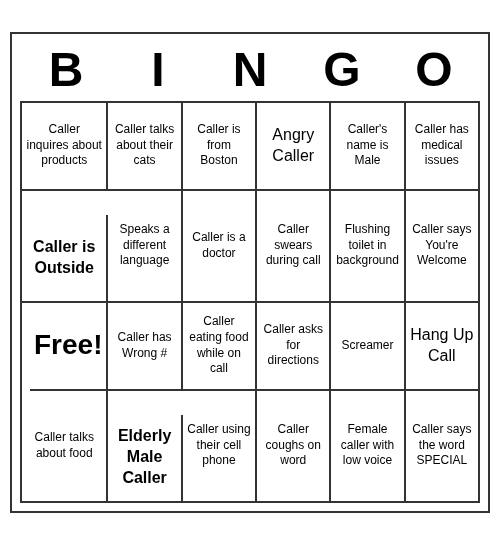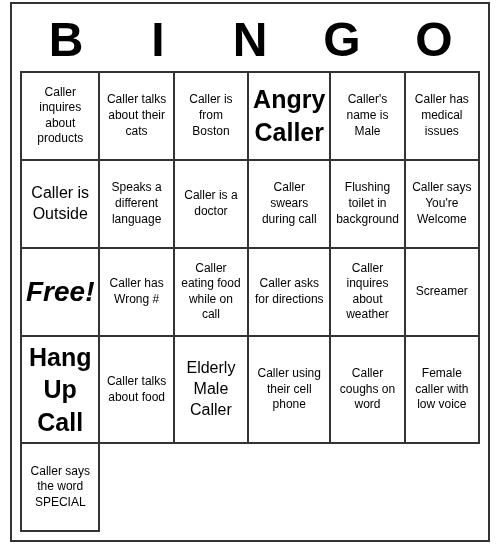--- a/index.html
+++ b/index.html
@@ -43,31 +43,32 @@
       display: flex;
       align-items: center;
       justify-content: center;
       padding: 4px;
       text-align: center;
       font-size: 12px;
       line-height: 1.3;
       font-family: Arial, sans-serif;
     }
     .bingo-cell.large-text {
-      font-size: 25px;
-      font-weight: bold;
+      font-size: 16px;
+      font-weight: normal;
     }
     .bingo-cell.free {
       font-size: 28px;
       font-weight: bold;
-      font-style: italic;
+      margin-left: 8px;
     }
     .bingo-cell.medium-text {
       font-size: 16px;
-      font-weight: normal;
+      font-weight: bold;
+      margin-top: 24px;
     }
   </style>
 </head>
 <body>
 
 <div class="bingo-card">
   <div class="bingo-header">
     <span class="bingo-letter">B</span>
     <span class="bingo-letter">I</span>
     <span class="bingo-letter">N</span>
@@ -84,21 +85,20 @@
       <div class="bingo-cell medium-text">Caller is Outside</div>
       <div class="bingo-cell">Speaks a different language</div>
       <div class="bingo-cell">Caller is a doctor</div>
       <div class="bingo-cell">Caller swears during call</div>
       <div class="bingo-cell">Flushing toilet in background</div>
       <div class="bingo-cell">Caller says You're Welcome</div>
       <div class="bingo-cell free">Free!</div>
       <div class="bingo-cell">Caller has Wrong #</div>
       <div class="bingo-cell">Caller eating food while on call</div>
       <div class="bingo-cell">Caller asks for directions</div>
-      <div class="bingo-cell">Caller inquires about weather</div>
       <div class="bingo-cell">Screamer</div>
       <div class="bingo-cell large-text">Hang Up Call</div>
       <div class="bingo-cell">Caller talks about food</div>
       <div class="bingo-cell medium-text">Elderly Male Caller</div>
       <div class="bingo-cell">Caller using their cell phone</div>
       <div class="bingo-cell">Caller coughs on word</div>
       <div class="bingo-cell">Female caller with low voice</div>
       <div class="bingo-cell">Caller says the word SPECIAL</div>
     </div>
 </div>

